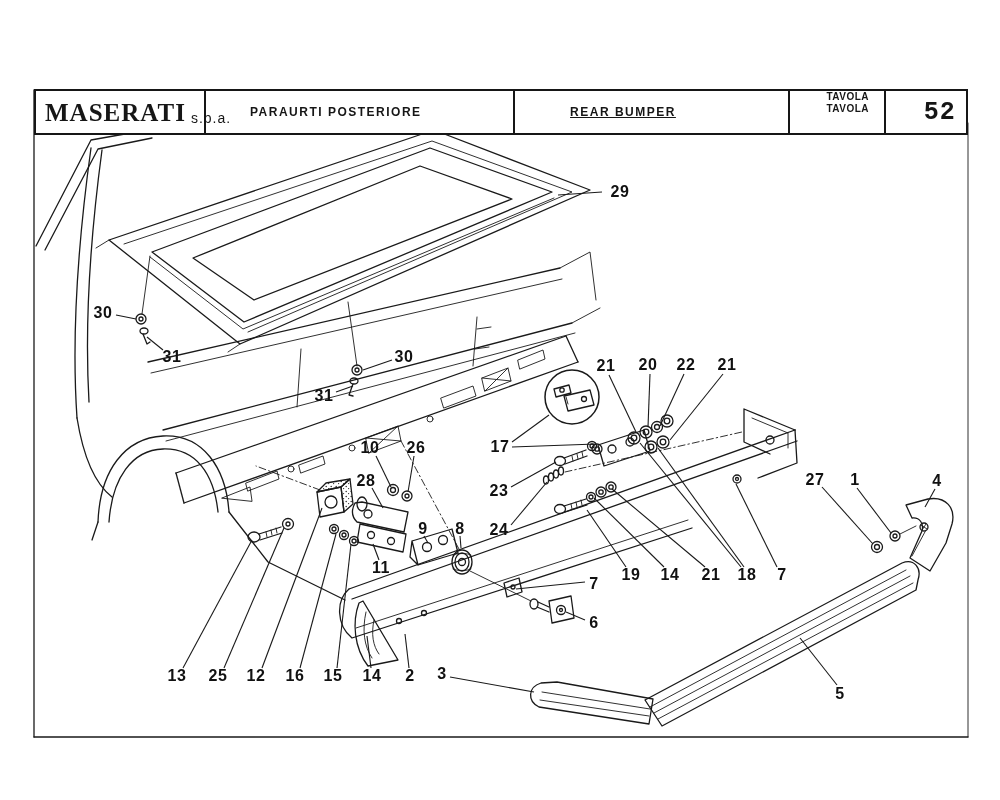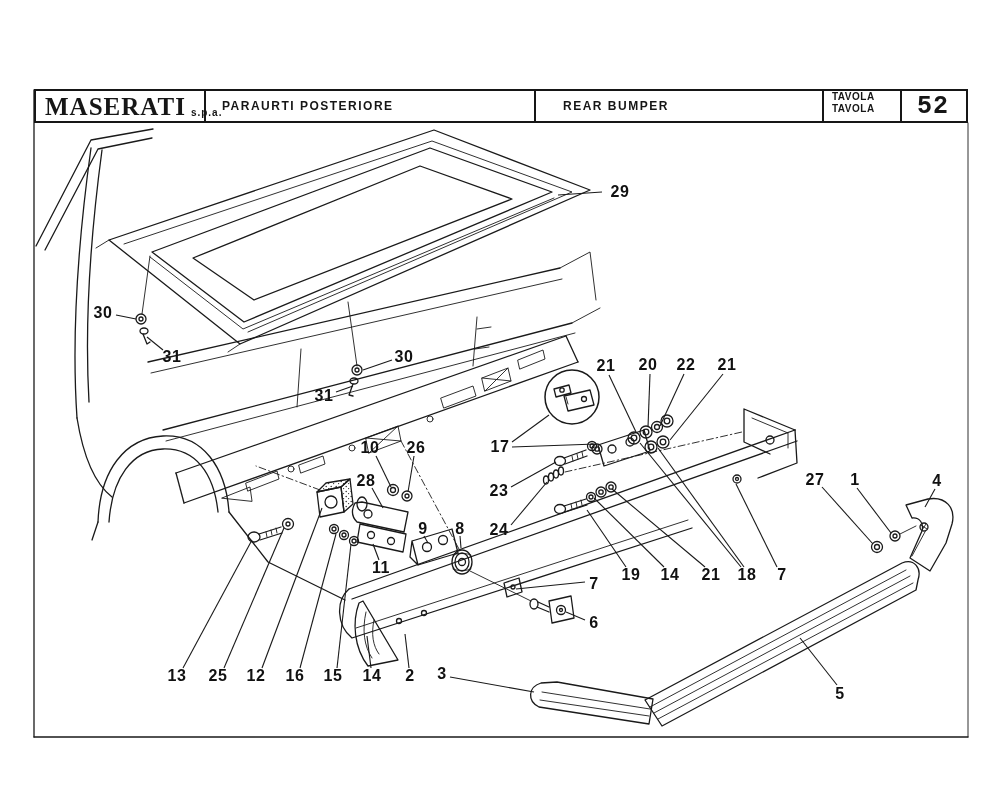--- a/index.html
+++ b/index.html
@@ -1,27 +1,27 @@
 <!DOCTYPE html>
 <html><head>
 <meta charset="utf-8">
 <style>
   html,body{margin:0;padding:0;background:#e8e8e8;}
   .page{position:relative;width:1000px;height:800px;background:#ffffff;overflow:hidden;
         font-family:"Liberation Sans",sans-serif;color:#161616;}
   .page svg{position:absolute;left:0;top:0;}
   
-  .header{position:absolute;left:34px;top:89px;width:934px;height:34px;
-          border:2px solid #161616;display:flex;box-sizing:border-box;background:#fff;z-index:5;}
+  .header{position:absolute;left:34px;top:89px;width:934px;height:46px;
+          border:2px solid #161616;display:flex;box-sizing:border-box;background:#fff;z-index:5;gap:28px;}
   .cell{box-sizing:border-box;border-right:2px solid #161616;display:flex;align-items:center;}
   .brand-cell{width:170px;padding-left:9px;}
   .brand{font-family:"Liberation Serif",serif;font-weight:bold;font-size:25px;letter-spacing:1px;line-height:1;}
-  .brand-suffix{font-weight:bold;font-size:10px;margin-left:5px;margin-top:12px;letter-spacing:1px;}
+  .brand-suffix{font-weight:normal;font-size:14px;margin-left:5px;margin-top:12px;letter-spacing:1px;}
   .title-it{width:330px;padding-left:16px;font-weight:bold;font-size:12px;letter-spacing:1.5px;}
-  .title-en{width:288px;padding-left:27px;font-weight:bold;font-size:12px;letter-spacing:1.5px;}
+  .title-en{width:288px;padding-left:27px;font-weight:bold;font-size:12px;letter-spacing:1.5px;text-decoration:underline;}
   .plate-label{width:78px;padding-left:8px;flex-direction:column;align-items:flex-start;justify-content:flex-start;
                font-weight:bold;font-size:10px;letter-spacing:0.5px;line-height:1.15;}
   .plate-number{width:62px;border-right:none;justify-content:center;
                 font-weight:bold;font-size:25px;letter-spacing:1px;font-family:Liberation Mono, monospace;}
   
   .ink{stroke:#1a1a1a;fill:none;stroke-width:1.3;stroke-linecap:round;stroke-linejoin:round;}
   .thin{stroke-width:0.9;}
   .dash{stroke-dasharray:7 3 1.5 3;stroke-width:0.9;}
   .co line{stroke:#1a1a1a;stroke-width:1.1;}
   .co text{fill:#111;font-family:"Liberation Sans",sans-serif;font-size:16px;font-weight:bold;

